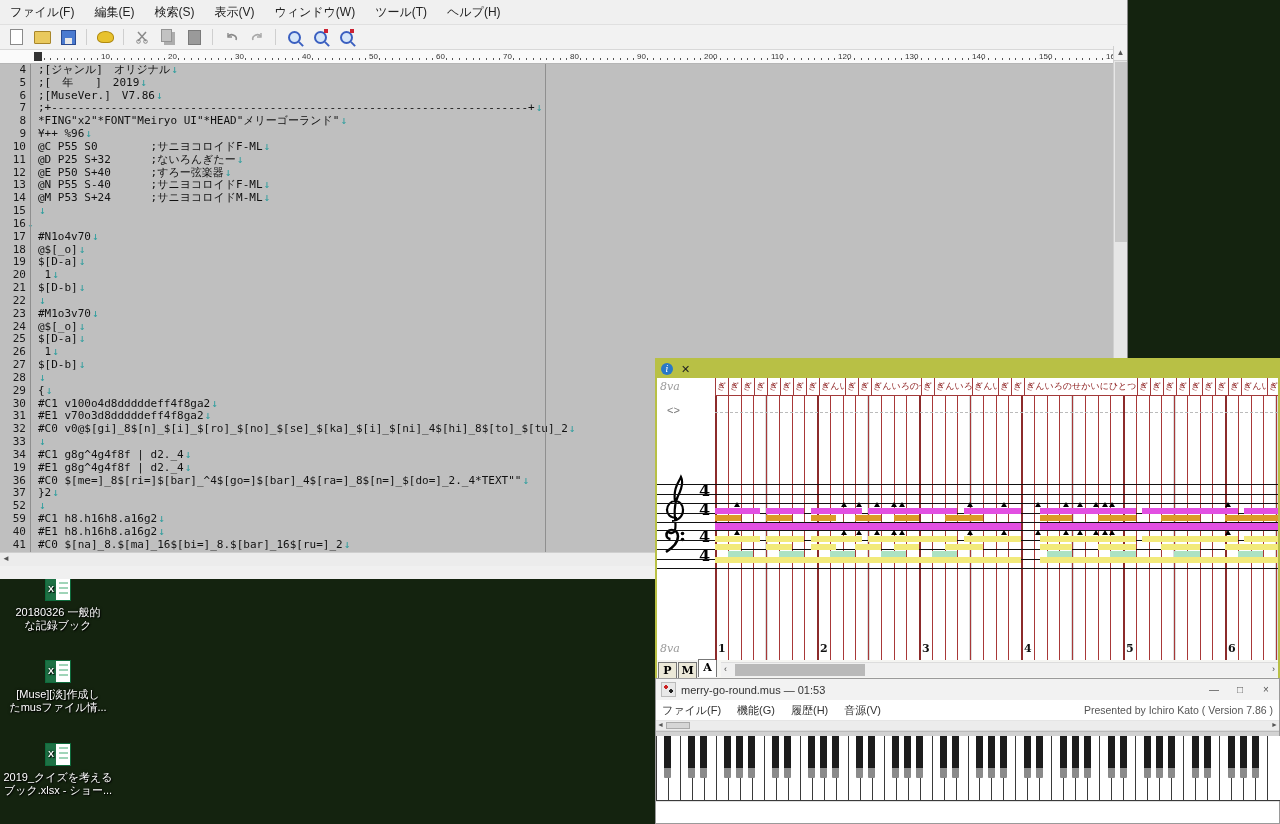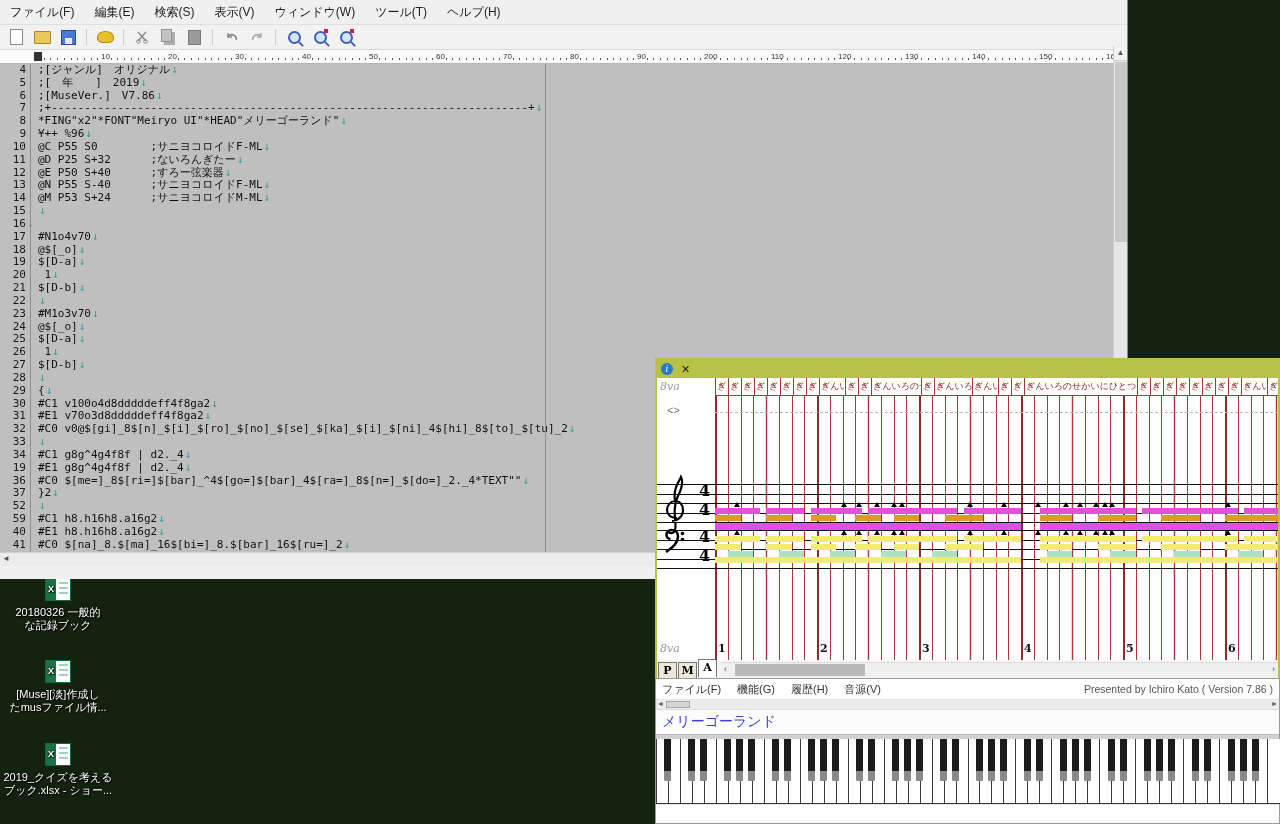--- a/index.html
+++ b/index.html
@@ -610,34 +610,38 @@
         <span class="mnum" style="left: 61px;">1</span>
         <span class="mnum" style="left: 163px;">2</span>
         <span class="mnum" style="left: 265px;">3</span>
         <span class="mnum" style="left: 367px;">4</span>
         <span class="mnum" style="left: 469px;">5</span>
         <span class="mnum" style="left: 571px;">6</span>
       </div>
   </div>
 
   <div id="player">
+    <div id="pl-title">
+      <span class="appico"></span>
+      <span class="t">merry-go-round.mus — 01:53</span>
+      <span class="wb">—</span>
+      <span class="wb">□</span>
+      <span class="wb">×</span>
+    </div>
     <div id="pl-menu">
         <span>ファイル(F)</span>
         <span>機能(G)</span>
         <span>履歴(H)</span>
         <span>音源(V)</span>
         <span class="credit">Presented by Ichiro Kato ( Version 7.86 )</span>
       </div>
     <div id="pl-slider">
       <span class="la">◄</span>
       <span class="hd"></span>
       <span class="ra">►</span>
-    </div>
-    <div id="pl-song">
-      <span>メリーゴーランド</span>
     </div>
     <div id="pl-kb">
       <div id="pl-rail"></div>
     <div class="wkey" style="left: 0px; width: 12.9808px;"></div>
         <div class="wkey" style="left: 11.9808px; width: 12.9808px;"></div>
         <div class="wkey" style="left: 23.9615px; width: 12.9808px;"></div>
         <div class="wkey" style="left: 35.9423px; width: 12.9808px;"></div>
         <div class="wkey" style="left: 47.9231px; width: 12.9808px;"></div>
         <div class="wkey" style="left: 59.9038px; width: 12.9808px;"></div>
         <div class="wkey" style="left: 71.8846px; width: 12.9808px;"></div>

